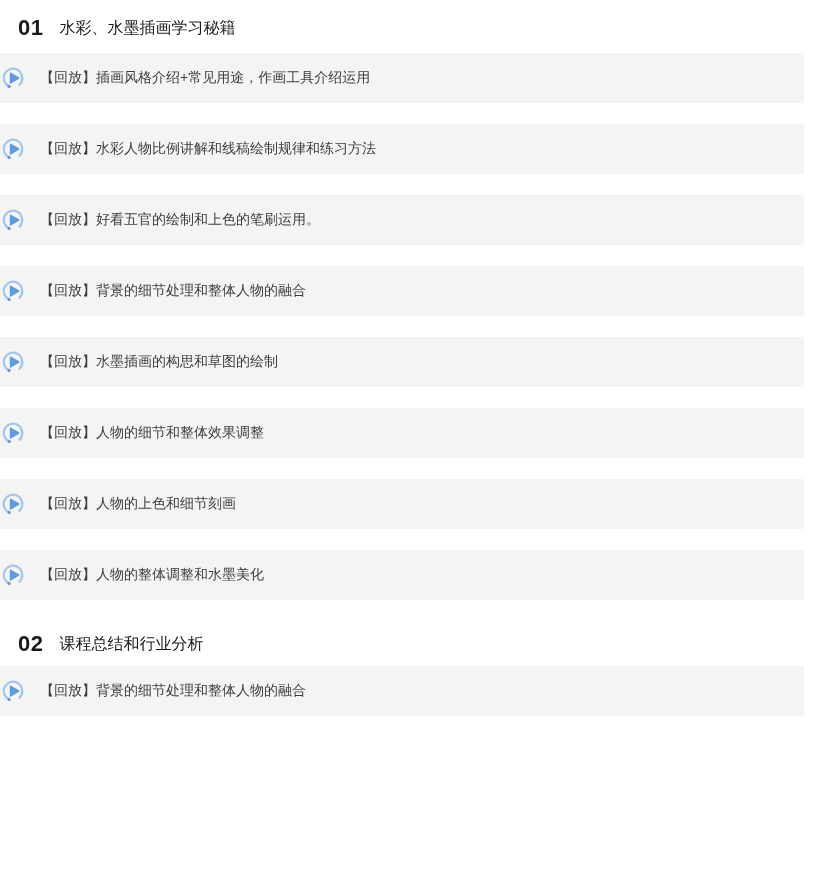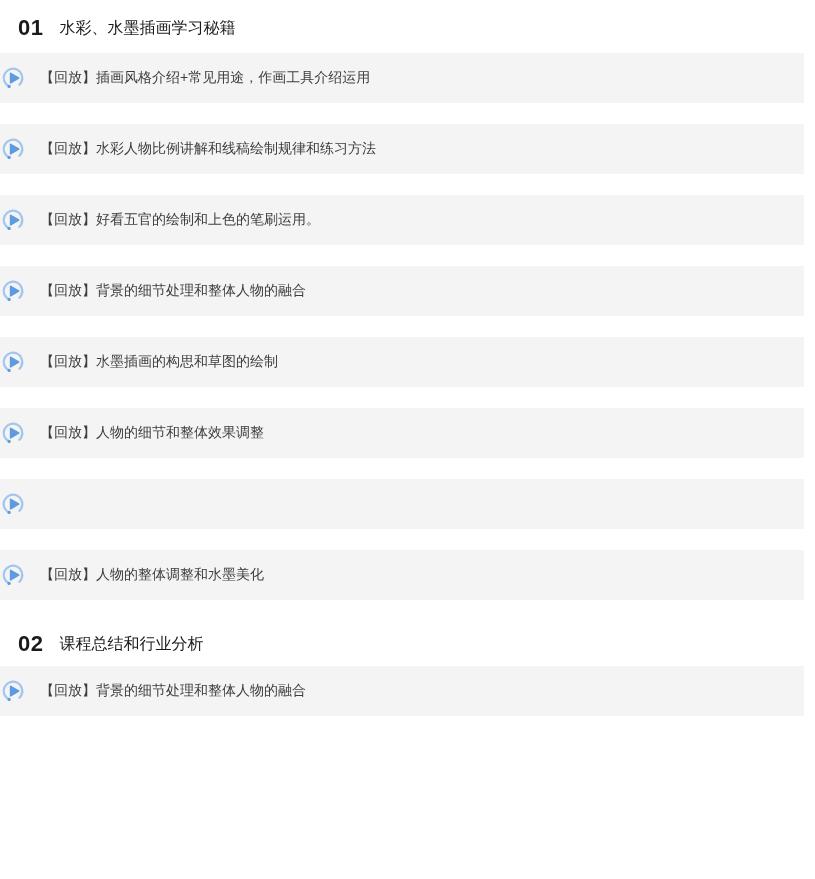--- a/index.html
+++ b/index.html
@@ -162,20 +162,21 @@
   </div>
 
   <div class="lesson-row">
     <span class="icon">
       <svg viewBox="0 0 26 26">
           <circle class="icon-ring" cx="13" cy="13" r="9.3" transform="rotate(115 13 13)"></circle>
           <circle class="icon-dot" cx="9.1" cy="21.4" r="1.6"></circle>
           <path class="icon-play" d="M10.6 8.4 L18.6 13 L10.6 17.9 Z"></path>
         </svg>
     </span>
+    <span class="label">【回放】人物的上色和细节刻画</span>
   </div>
 
 
   <div class="lesson-row">
     <span class="icon">
       <svg viewBox="0 0 26 26">
           <circle class="icon-ring" cx="13" cy="13" r="9.3" transform="rotate(115 13 13)"></circle>
           <circle class="icon-dot" cx="9.1" cy="21.4" r="1.6"></circle>
           <path class="icon-play" d="M10.6 8.4 L18.6 13 L10.6 17.9 Z"></path>
         </svg>

